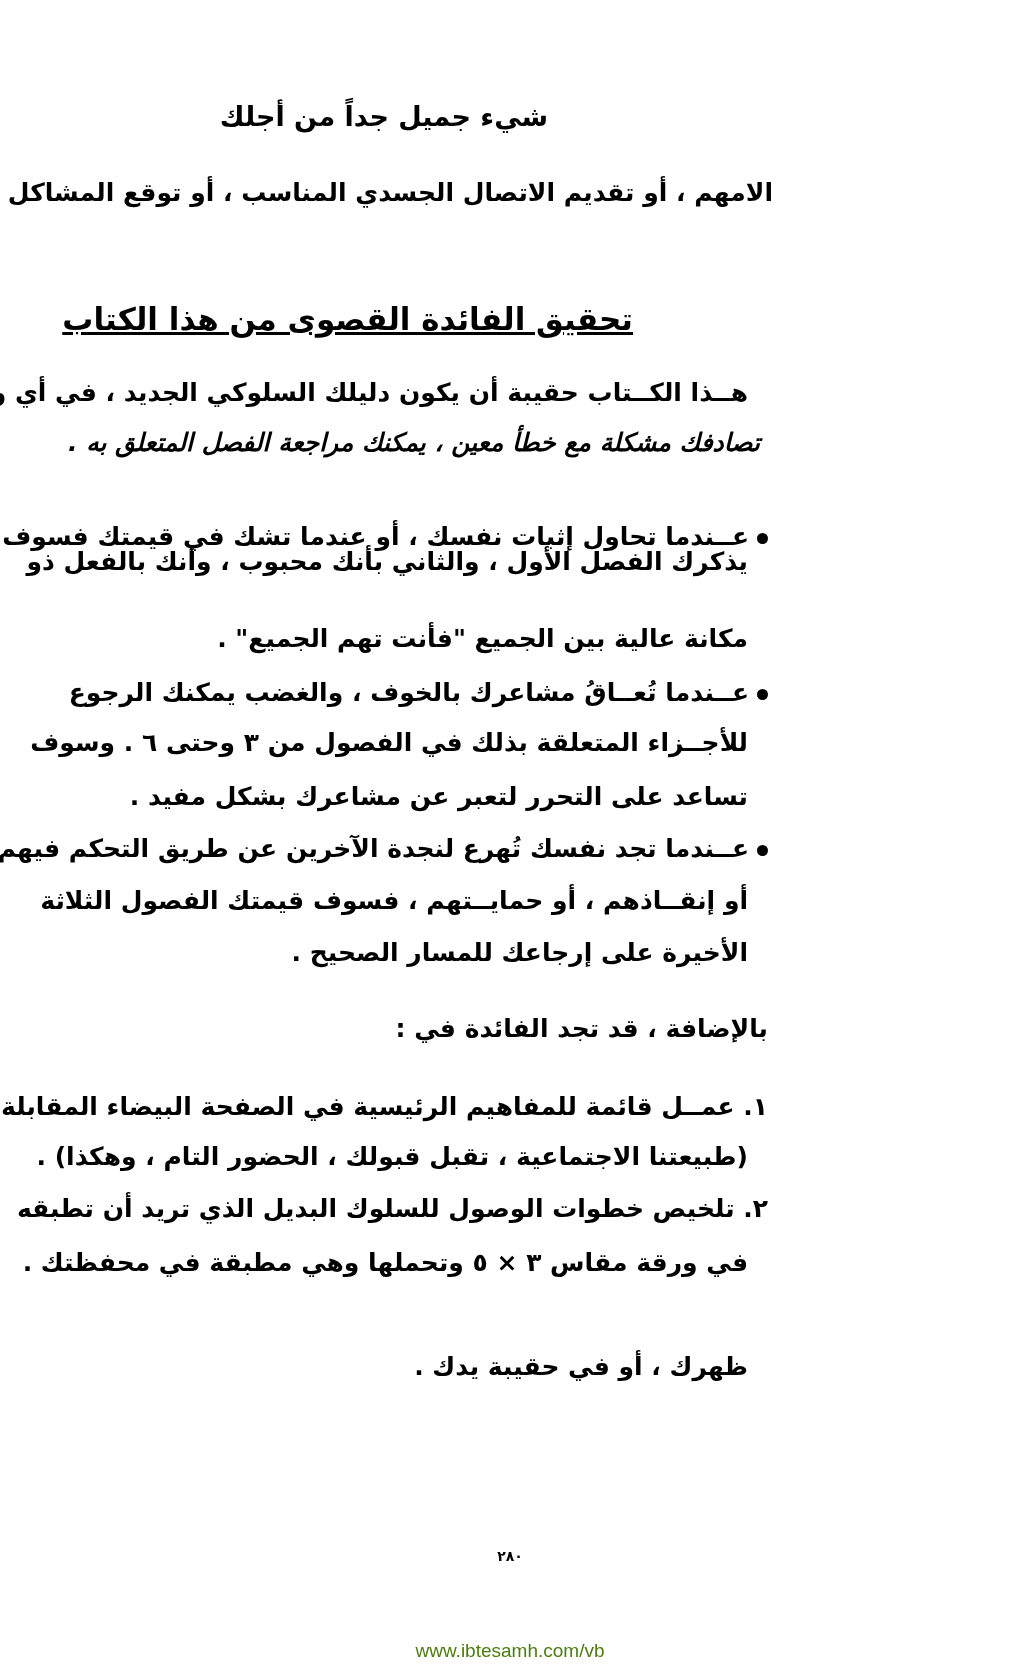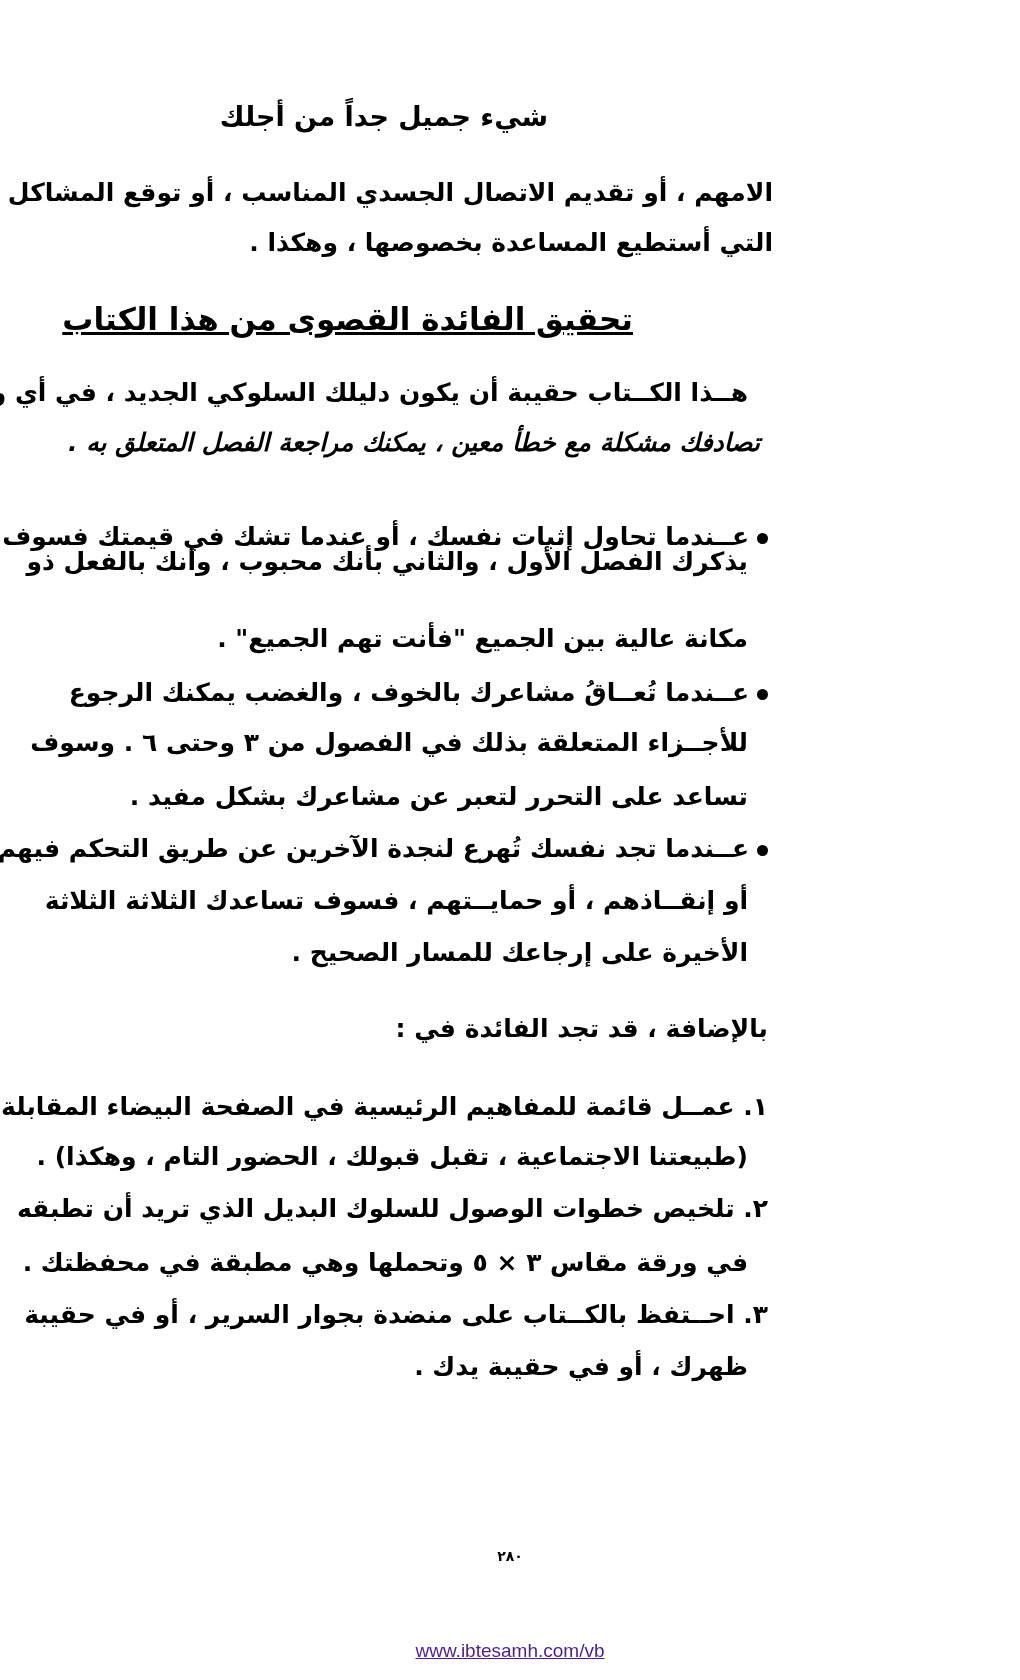--- a/index.html
+++ b/index.html
@@ -56,34 +56,32 @@
       top: 1548px;
     }
     .watermark {
       position: absolute;
       left: 0;
       width: 1020px;
       text-align: center;
       top: 1640px;
       font-family: "Liberation Sans", sans-serif;
       font-size: 19px;
-      color: #4c1d95;
+      color: #4d7c0f;
       direction: ltr;
-      text-decoration: underline;
     }
   </style>
 </head>
 <body>
 
 <div class="page">
 
   <div class="line title" style="right:400px; top:100px;">شيء جميل جداً من أجلك</div>
 
   <div class="line" style="right:175px; top:176px;">الامهم ، أو تقديم الاتصال الجسدي المناسب ، أو توقع المشاكل العملية</div>
-  <div class="line" style="right:175px; top:226px;">التي أستطيع المساعدة بخصوصها ، وهكذا .</div>
 
   <div class="line heading" style="right:315px; top:302px;text-decoration:underline;">تحقيق الفائدة القصوى من هذا الكتاب</div>
 
   <div class="line" style="right:200px; top:376px;">هــذا الكــتاب حقيبة أن يكون دليلك السلوكي الجديد ، في أي وقت</div>
   <div class="line" style="right:188px; top:426px;font-style:italic;">تصادفك مشكلة مع خطأ معين ، يمكنك مراجعة الفصل المتعلق به .</div>
 
   <div class="line" style="right:180px; top:520px;margin-left:32px;">
     <span class="bullet-dot"></span><span>عــندما تحاول إثبات نفسك ، أو عندما تشك في قيمتك فسوف</span>
   </div>
   <div class="line" style="right:200px; top:545px;margin-left:16px;">يذكرك الفصل الأول ، والثاني بأنك محبوب ، وأنك بالفعل ذو</div>
@@ -91,30 +89,29 @@
 
   <div class="line" style="right:180px; top:676px;">
     <span class="bullet-dot"></span><span>عــندما تُعــاقُ مشاعرك بالخوف ، والغضب يمكنك الرجوع</span>
   </div>
   <div class="line" style="right:200px; top:726px;">للأجــزاء المتعلقة بذلك في الفصول من ٣ وحتى ٦ . وسوف</div>
   <div class="line" style="right:200px; top:780px;">تساعد على التحرر لتعبر عن مشاعرك بشكل مفيد .</div>
 
   <div class="line" style="right:180px; top:832px;">
     <span class="bullet-dot"></span><span>عــندما تجد نفسك تُهرع لنجدة الآخرين عن طريق التحكم فيهم ،</span>
   </div>
-  <div class="line" style="right:200px; top:884px;">أو إنقــاذهم ، أو حمايــتهم ، فسوف تساعدك الثلاثة الثلاثة</div>
+  <div class="line" style="right:200px; top:884px;">أو إنقــاذهم ، أو حمايــتهم ، فسوف قيمتك الفصول الثلاثة</div>
   <div class="line" style="right:200px; top:936px;">الأخيرة على إرجاعك للمسار الصحيح .</div>
 
   <div class="line" style="right:180px; top:1012px;">بالإضافة ، قد تجد الفائدة في :</div>
 
   <div class="line" style="right:180px; top:1090px;">١. عمــل قائمة للمفاهيم الرئيسية في الصفحة البيضاء المقابلة .</div>
   <div class="line" style="right:200px; top:1140px;">(طبيعتنا الاجتماعية ، تقبل قبولك ، الحضور التام ، وهكذا) .</div>
 
   <div class="line" style="right:180px; top:1192px;">٢. تلخيص خطوات الوصول للسلوك البديل الذي تريد أن تطبقه</div>
   <div class="line" style="right:200px; top:1246px;">في ورقة مقاس ٣ × ٥ وتحملها وهي مطبقة في محفظتك .</div>
 
-  <div class="line" style="right:180px; top:1298px;">٣. احــتفظ بالكــتاب على منضدة بجوار السرير ، أو في حقيبة</div>
   <div class="line" style="right:200px; top:1350px;">ظهرك ، أو في حقيبة يدك .</div>
 
   <div class="page-number">٢٨٠</div>
 
   <div class="watermark">www.ibtesamh.com/vb</div>
 </div>
 
 </body></html>

